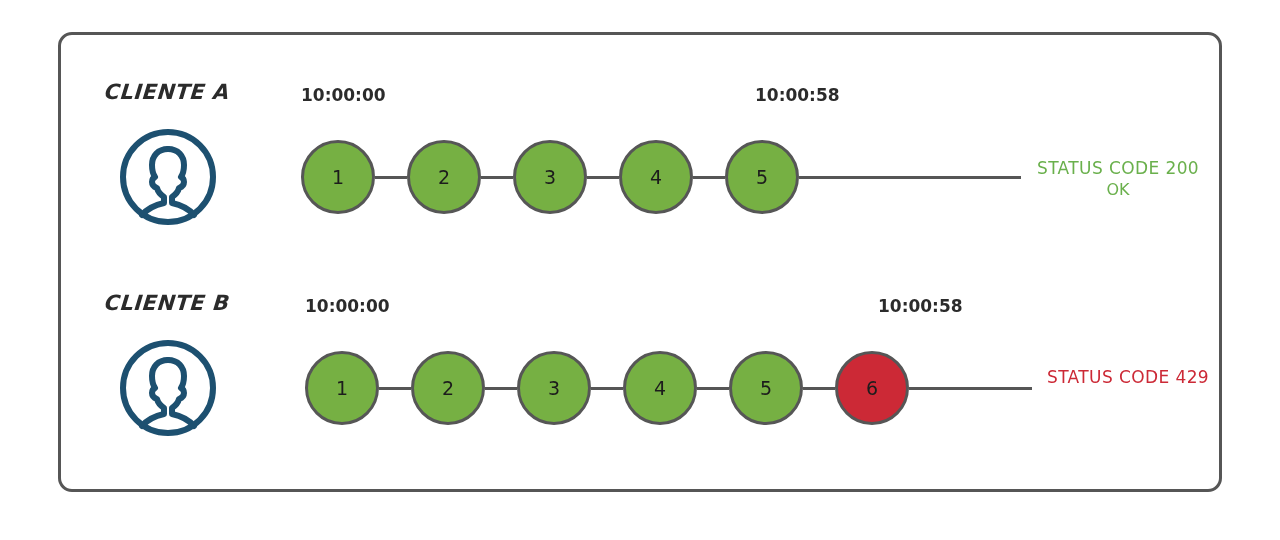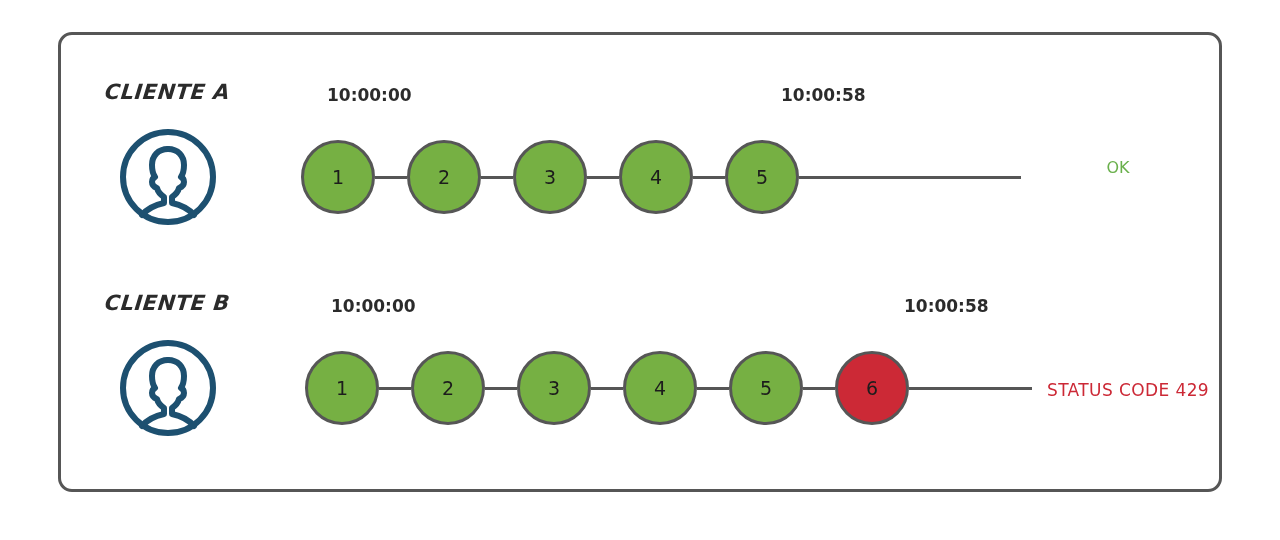--- a/index.html
+++ b/index.html
@@ -70,21 +70,20 @@
 
   
   .timestamp {
     position: absolute;
     top: 85px;
     font-family: "DejaVu Sans", sans-serif;
     font-size: 17px;
     font-weight: 700;
     color: #2b2b2b;
     white-space: nowrap;
-    margin-left: 26px;
   }
 
   
   .chain {
     position: absolute;
     top: 140px;
     left: 301px;
     height: 80px;
   }
 
@@ -185,20 +184,21 @@
       <div class="tail" style="left:498px; width:222px;"></div>
 
       <div class="node ok" style="left:0px;">1</div>
       <div class="node ok" style="left:106px;">2</div>
       <div class="node ok" style="left:212px;">3</div>
       <div class="node ok" style="left:318px;">4</div>
       <div class="node ok" style="left:424px;">5</div>
     </div>
 
     <div class="status ok" style="left:1023px; top:158px; width:190px;">
+      <div class="line1">STATUS CODE 200</div>
       <div class="line2">OK</div>
     </div>
   </div>
 
   <div class="row row-b">
 
     <div class="client-label">CLIENTE B</div>
 
     <div class="avatar">
       <svg viewBox="0 0 100 100" xmlns="http://www.w3.org/2000/svg">
@@ -237,18 +237,18 @@
       <div class="tail" style="left:604px; width:123px;"></div>
 
       <div class="node ok" style="left:0px;">1</div>
       <div class="node ok" style="left:106px;">2</div>
       <div class="node ok" style="left:212px;">3</div>
       <div class="node ok" style="left:318px;">4</div>
       <div class="node ok" style="left:424px;">5</div>
       <div class="node fail" style="left:530px;">6</div>
     </div>
 
-    <div class="status fail" style="left:1030px; top:169px; width:196px;">
+    <div class="status fail" style="left:1030px; top:156px; width:196px;">
       <div class="line1">STATUS CODE 429</div>
     </div>
   </div>
 
 </div>
 
 </body></html>

